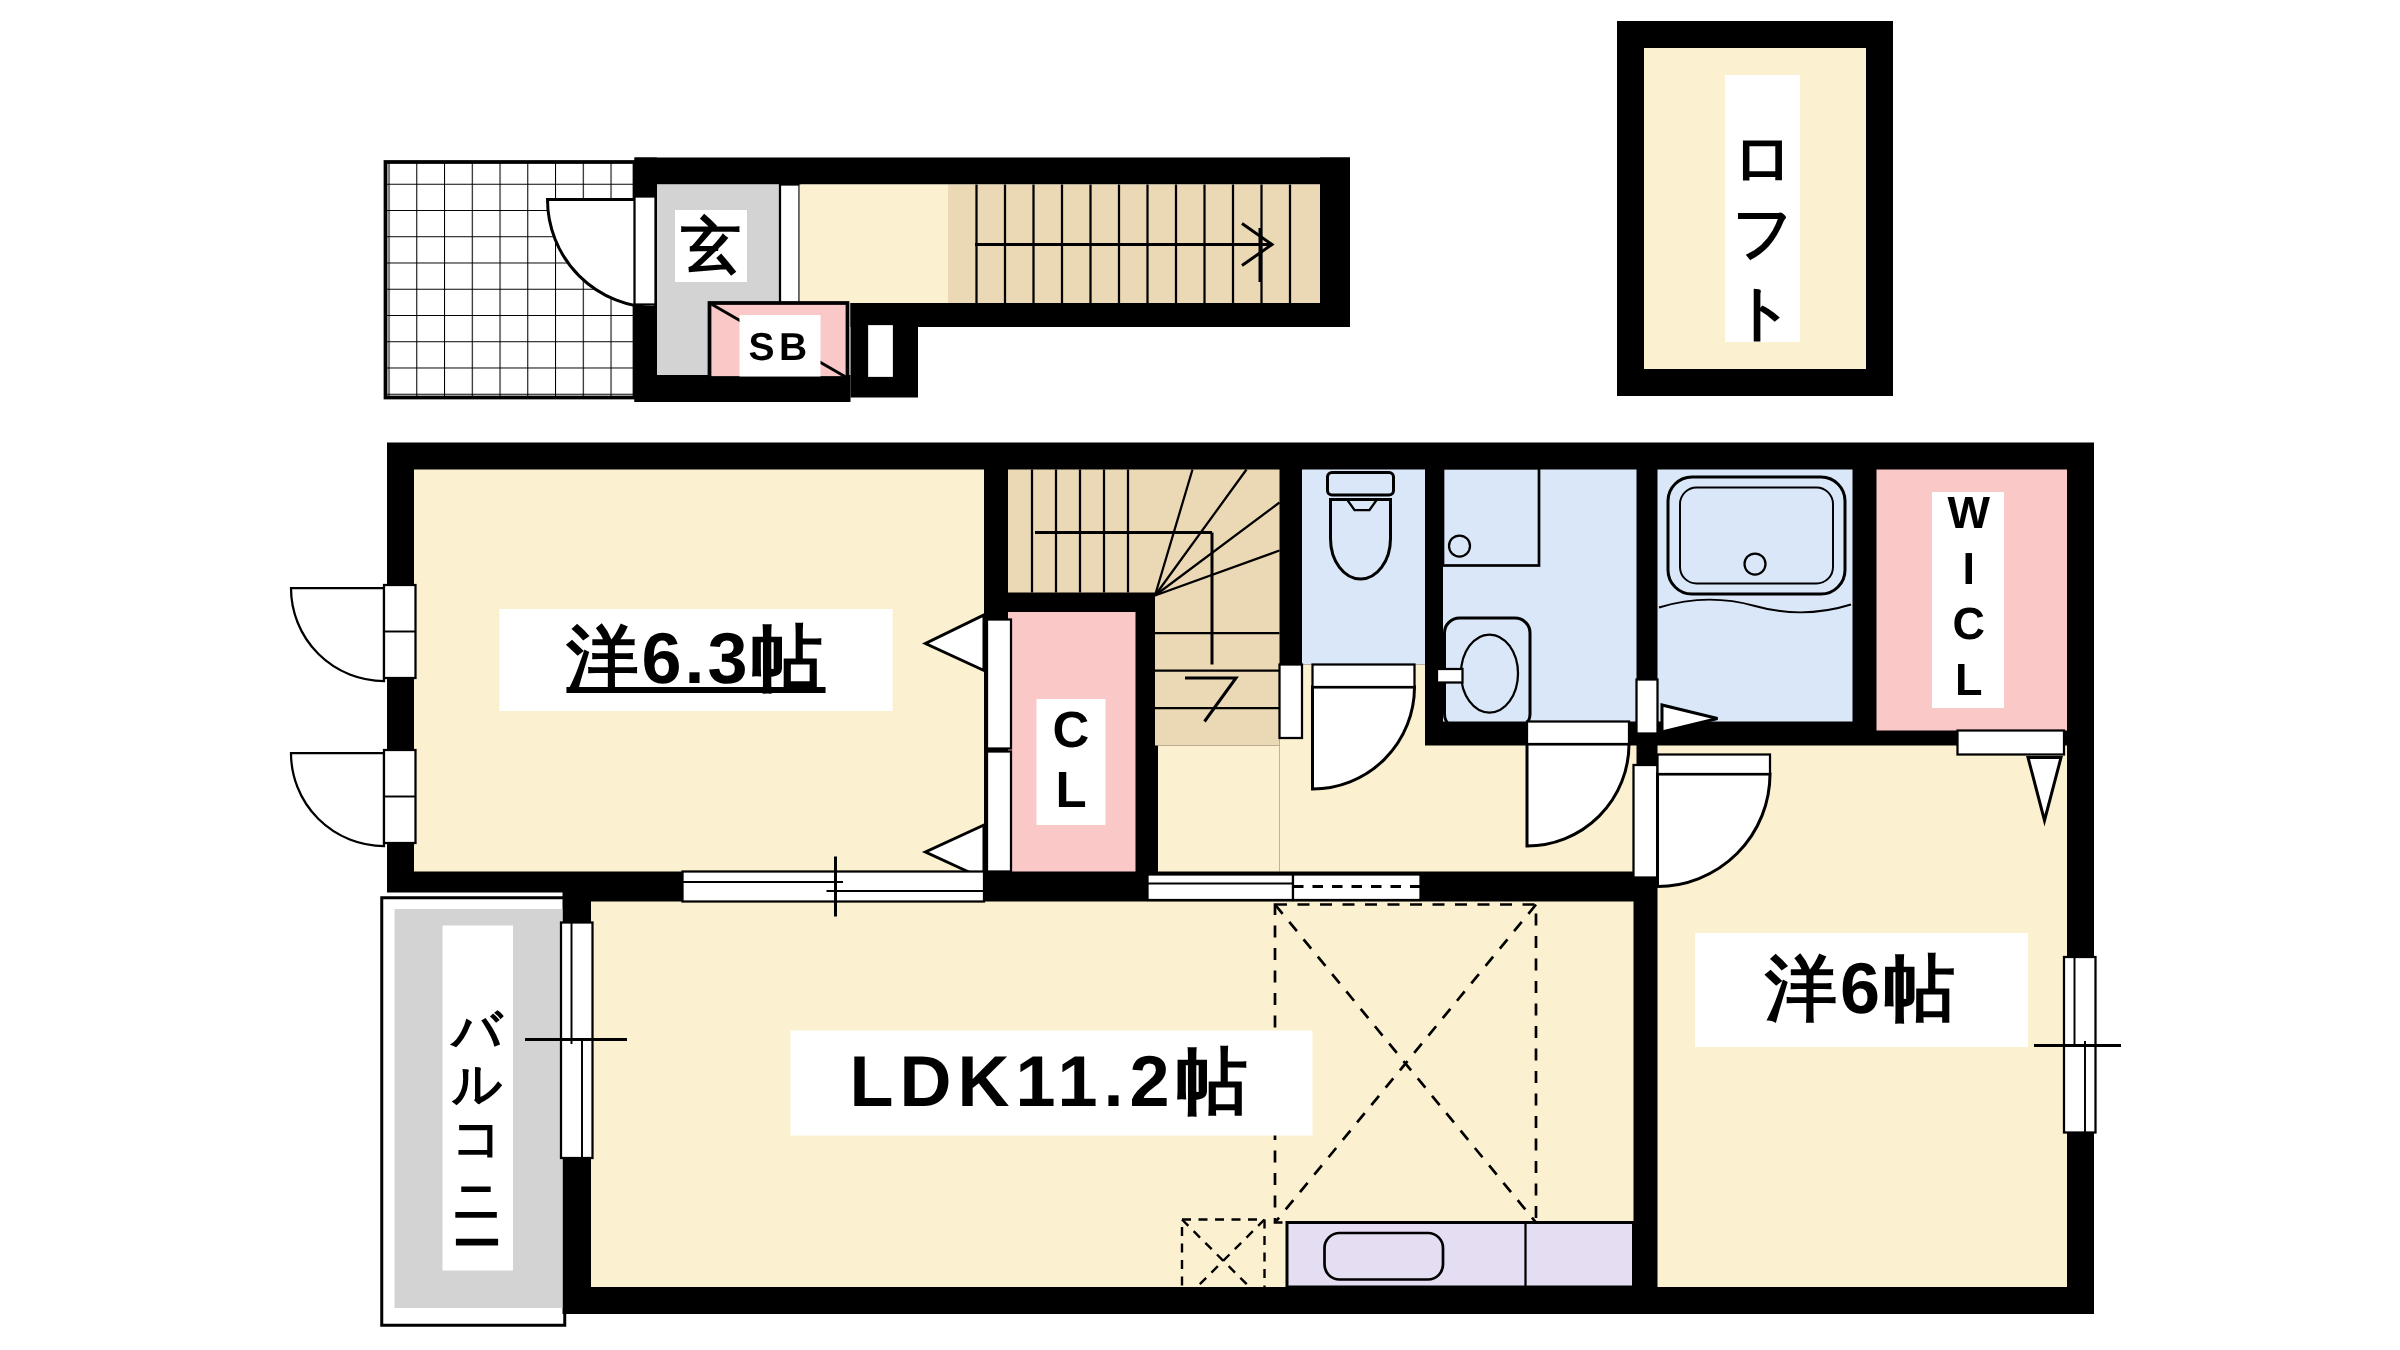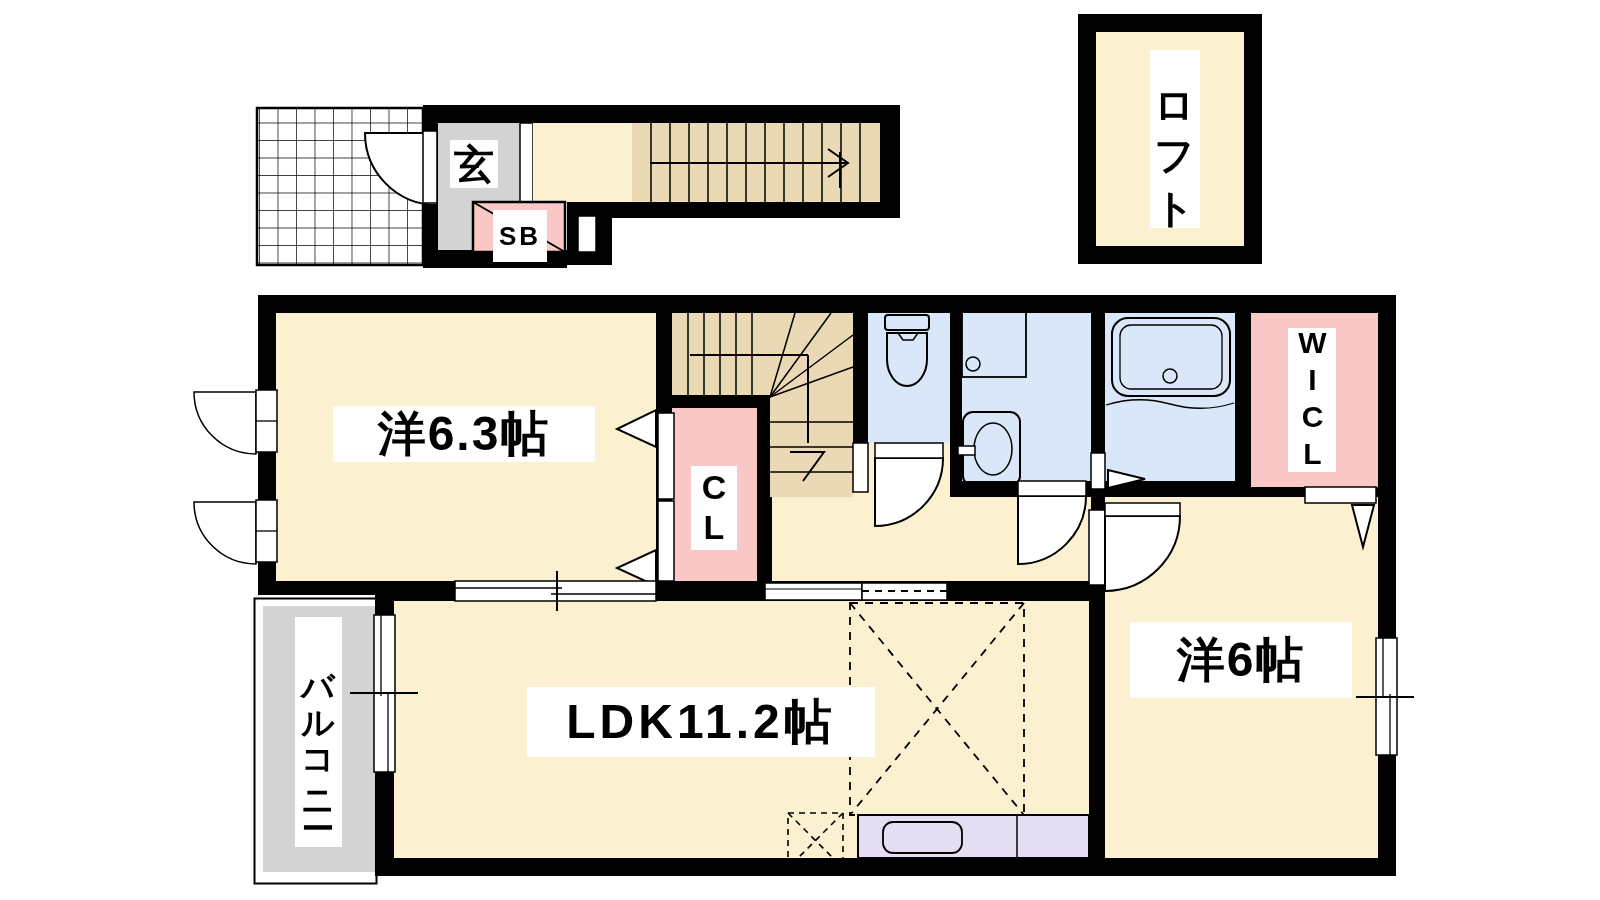--- a/index.html
+++ b/index.html
@@ -4,22 +4,22 @@
 <style>
   html,body{margin:0;padding:0;background:#ffffff;}
   #stage{position:relative;width:1600px;height:900px;background:#ffffff;overflow:hidden;
          font-family:"Liberation Sans","DejaVu Sans",sans-serif;}
   #plan-svg{position:absolute;left:0;top:0;}
   .lbl{position:absolute;display:flex;align-items:center;justify-content:center;
        background:#ffffff;color:#000;font-weight:bold;line-height:1.0;text-align:center;}
   .vert{writing-mode:vertical-rl;text-orientation:upright;letter-spacing:2px;}
   .lbl-loft{left:1150px;top:50px;width:50px;height:178px;font-size:40px;}
   .lbl-genkan{left:450px;top:140px;width:48px;height:48px;font-size:40px;}
-  .lbl-sb{left:493px;top:210px;width:54px;height:52px;font-size:26px;letter-spacing:3px;}
-  .lbl-west1{left:333px;top:406px;width:262px;height:56px;font-size:48px;letter-spacing:2px;}
+  .lbl-sb{left:493px;top:210px;width:54px;height:41px;font-size:26px;letter-spacing:3px;}
+  .lbl-west1{left:333px;top:406px;width:262px;height:68px;font-size:48px;letter-spacing:2px;text-decoration:underline;}
   .lbl-cl{left:691px;top:466px;width:46px;height:84px;font-size:34px;}
   .lbl-wicl{left:1288px;top:328px;width:48px;height:144px;font-size:30px;letter-spacing:4px;}
   .lbl-balcony{left:295px;top:617px;width:47px;height:230px;font-size:33px;letter-spacing:3px;}
   .lbl-ldk{left:527px;top:687px;width:348px;height:70px;font-size:48px;letter-spacing:4px;}
   .lbl-west2{left:1130px;top:622px;width:222px;height:76px;font-size:48px;letter-spacing:2px;}
 </style>
 </head>
 <body>
 
 <div id="stage">

